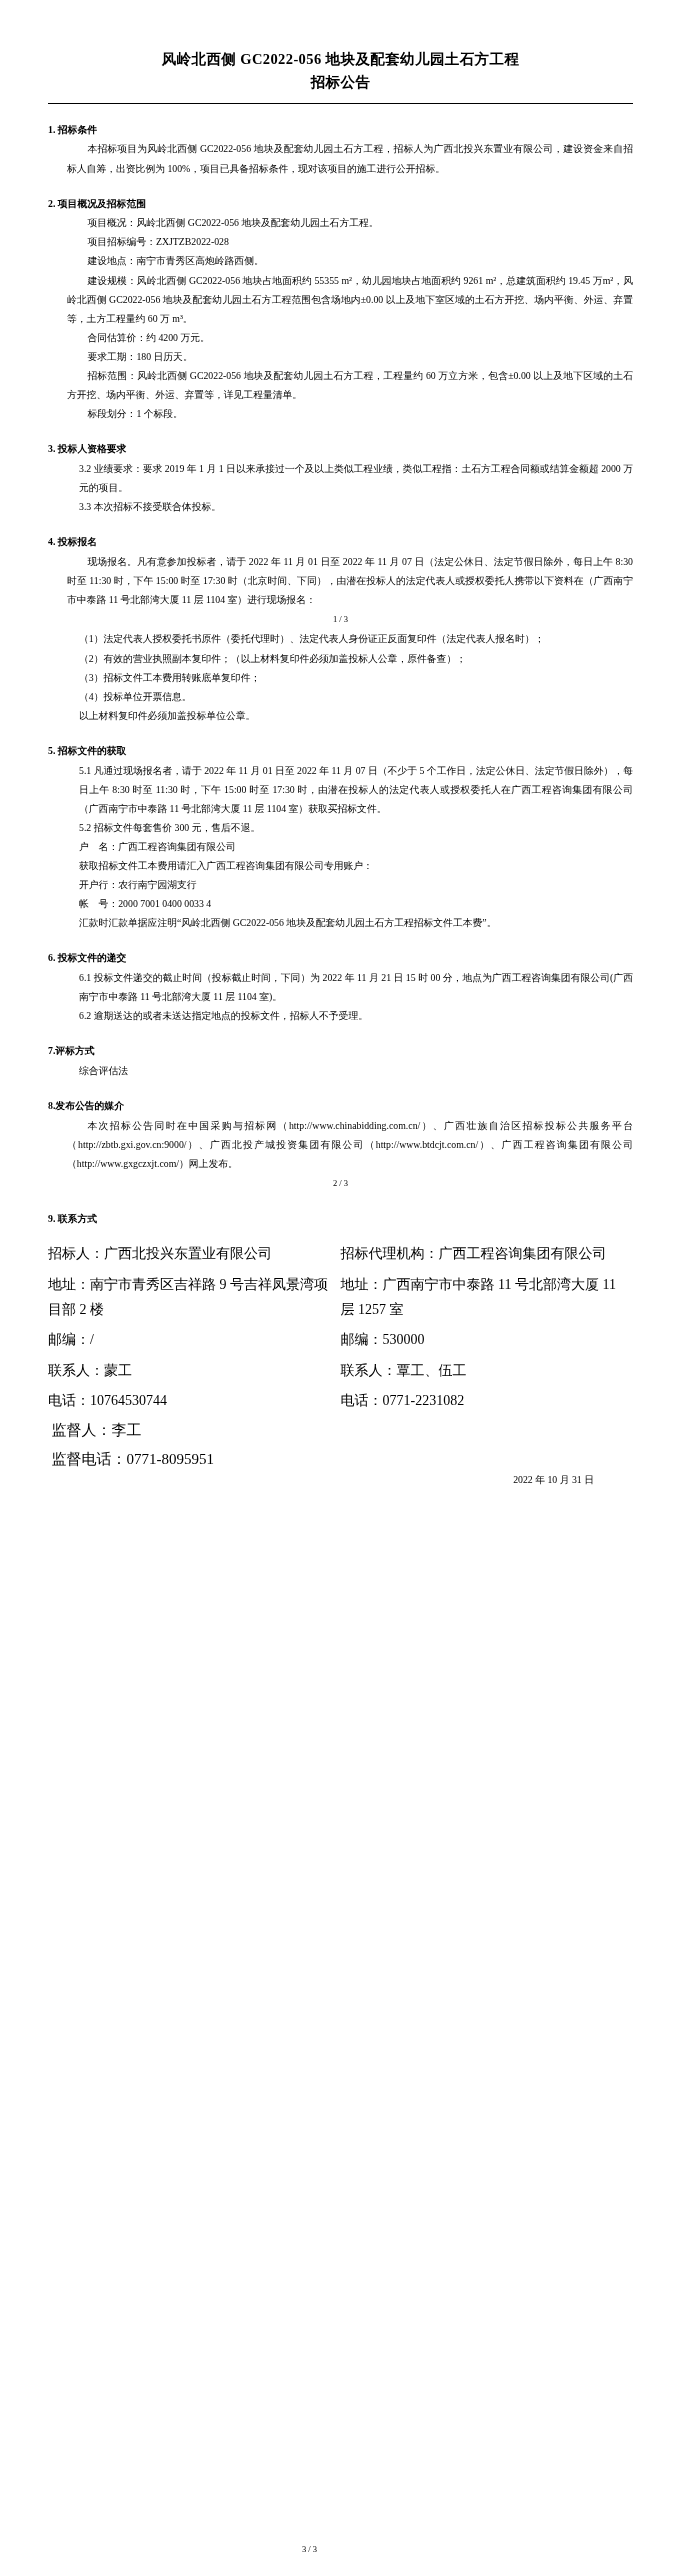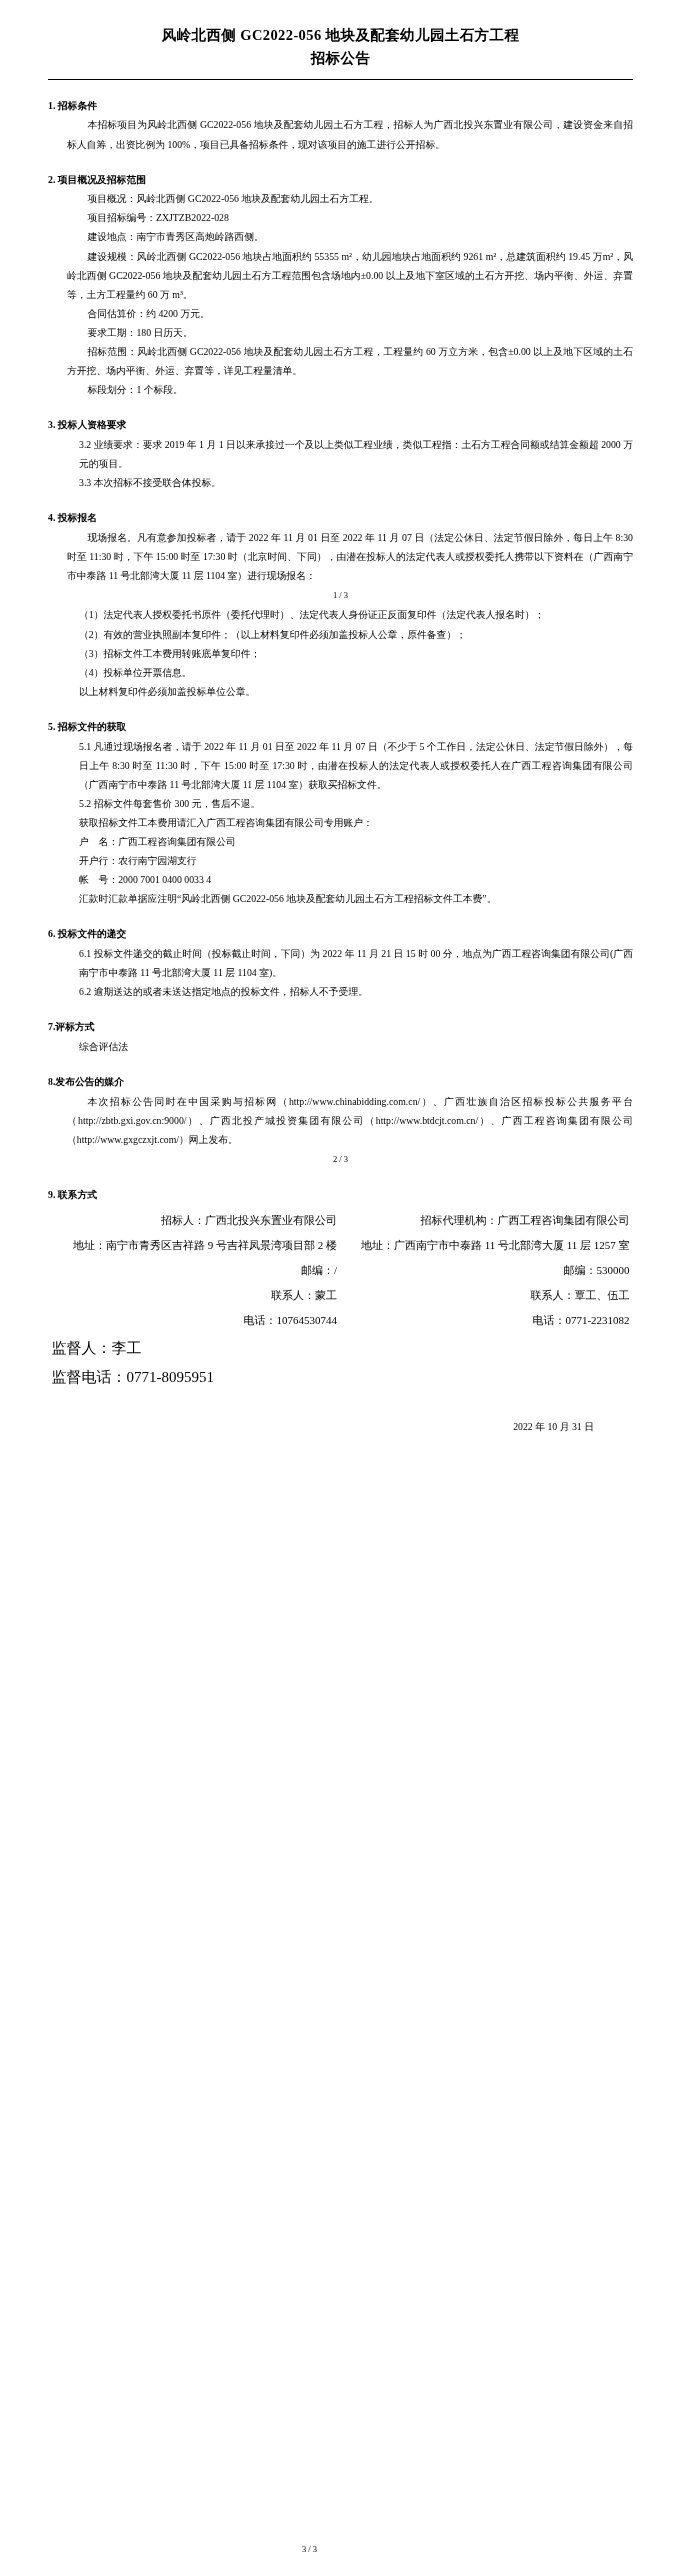--- a/index.html
+++ b/index.html
@@ -17,20 +17,21 @@
     min-height: 2576px;
     box-sizing: border-box;
     padding: 24px 48px 34px 48px;
     position: relative;
   }
   .title-block {
     text-align: center;
     border-bottom: 1.3px solid #000;
     padding-bottom: 8.5px;
     margin-bottom: 15.3px;
+    margin-top: 24px;
   }
   .title-line {
     font-size: 14.5px;
     font-weight: bold;
     line-height: 1.6;
     letter-spacing: 0.4px;
   }
   .sec {
     font-size: 9.8px;
     font-weight: bold;
@@ -47,39 +48,37 @@
   .body-p { padding-left: 19px; text-indent: 20.4px; font-family: Liberation Serif, serif; }
   .pagenum {
     text-align: center;
     font-size: 8.5px;
     line-height: 2.4;
     color: #000;
   }
   table.contacts {
     width: 100%;
     border-collapse: collapse;
-    font-size: 11px;
-    margin-top: 4px;
-    text-align: right;
+    font-size: 14px;
+    margin-top: 10px;
   }
   table.contacts td {
     vertical-align: top;
     padding: 2.6px 3.4px 2.6px 0;
     line-height: 1.8;
     width: 50%;
   }
   .supervise {
     font-size: 15px;
     line-height: 1.95;
     padding-left: 3.4px;
   }
   .datestamp {
     text-align: right;
     font-size: 9.8px;
-    margin-top: 29px;
     padding-right: 39px;
   }
   .footer-pagenum {
     position: absolute;
     bottom: 22px;
     left: 0;
     width: 619px;
     text-align: center;
     font-size: 8.5px;
   }
@@ -118,22 +117,22 @@
 
   <p class="ind2">（1）法定代表人授权委托书原件（委托代理时）、法定代表人身份证正反面复印件（法定代表人报名时）；</p>
   <p class="ind2">（2）有效的营业执照副本复印件；（以上材料复印件必须加盖投标人公章，原件备查）；</p>
   <p class="ind2">（3）招标文件工本费用转账底单复印件；</p>
   <p class="ind2">（4）投标单位开票信息。</p>
   <p class="ind2">以上材料复印件必须加盖投标单位公章。</p>
 
   <div class="sec">5. 招标文件的获取</div>
   <p class="ind2">5.1 凡通过现场报名者，请于 2022 年 11 月 01 日至 2022 年 11 月 07 日（不少于 5 个工作日，法定公休日、法定节假日除外），每日上午 8:30 时至 11:30 时，下午 15:00 时至 17:30 时，由潜在投标人的法定代表人或授权委托人在广西工程咨询集团有限公司（广西南宁市中泰路 11 号北部湾大厦 11 层 1104 室）获取买招标文件。</p>
   <p class="ind2">5.2 招标文件每套售价 300 元，售后不退。</p>
+  <p class="ind2">户　名：广西工程咨询集团有限公司</p>
   <p class="ind2">获取招标文件工本费用请汇入广西工程咨询集团有限公司专用账户：</p>
-  <p class="ind2">户　名：广西工程咨询集团有限公司</p>
   <p class="ind2">开户行：农行南宁园湖支行</p>
   <p class="ind2">帐　号：2000 7001 0400 0033 4</p>
   <p class="ind2">汇款时汇款单据应注明“风岭北西侧 GC2022-056 地块及配套幼儿园土石方工程招标文件工本费”。</p>
 
   <div class="sec">6. 投标文件的递交</div>
   <p class="ind2">6.1 投标文件递交的截止时间（投标截止时间，下同）为 2022 年 11 月 21 日 15 时 00 分，地点为广西工程咨询集团有限公司(广西南宁市中泰路 11 号北部湾大厦 11 层 1104 室)。</p>
   <p class="ind2">6.2 逾期送达的或者未送达指定地点的投标文件，招标人不予受理。</p>
 
   <div class="sec">7.评标方式</div>
   <p class="ind2">综合评估法</p>

